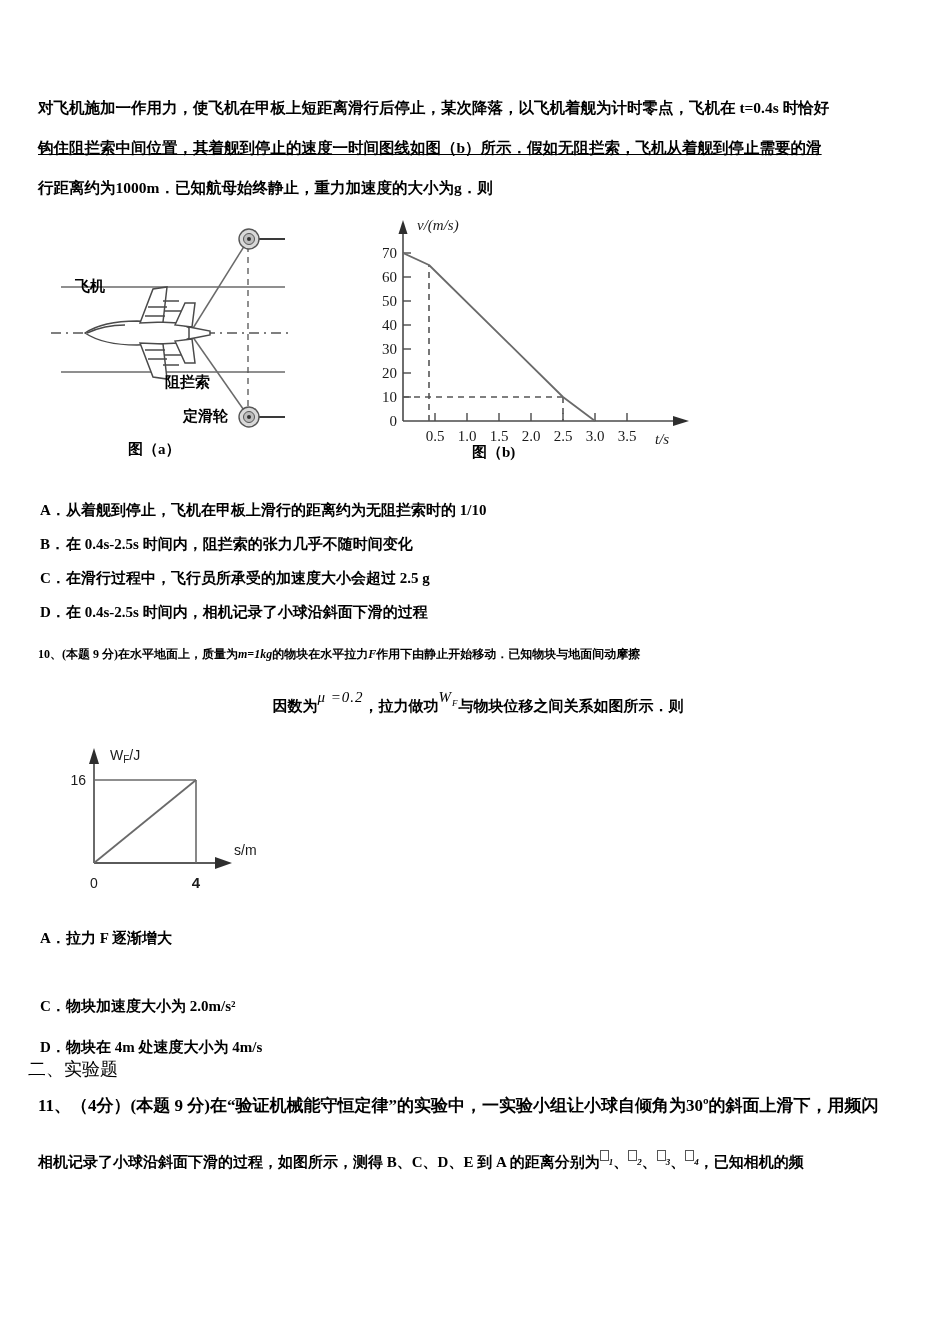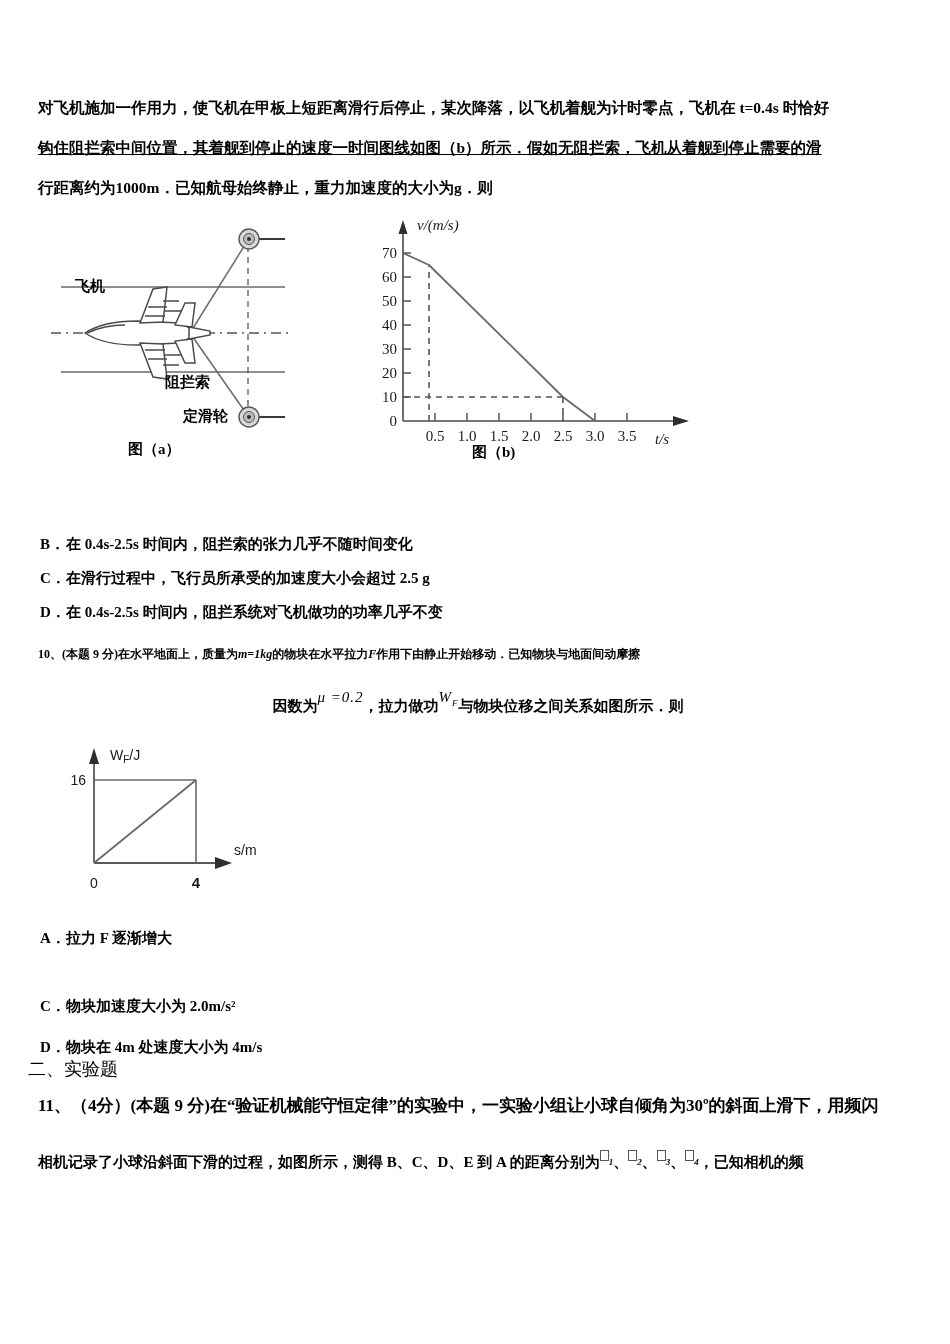--- a/index.html
+++ b/index.html
@@ -245,28 +245,31 @@
         <text x="240" y="233">3.0</text>
         <text x="272" y="233">3.5</text>
       </g>
 
       <text x="62" y="22" font-family="Liberation Serif, serif" font-style="italic" font-size="15" fill="#1a1a1a">v/(m/s)</text>
       <text x="300" y="236" font-family="Liberation Serif, serif" font-style="italic" font-size="15" fill="#1a1a1a">t/s</text>
     </svg>
   </div>
   <div class="cap" style="left:472px; top:443px;">图（b)</div>
 
+  <div class="opt" style="top:495px;">
+    <span class="lbl">A．</span><span>从着舰到停止，飞机在甲板上滑行的距离约为无阻拦索时的 1/10</span>
+  </div>
   <div class="opt" style="top:529px;">
     <span class="lbl">B．</span><span>在 0.4s-2.5s 时间内，阻拦索的张力几乎不随时间变化</span>
   </div>
   <div class="opt" style="top:563px;">
     <span class="lbl">C．</span><span>在滑行过程中，飞行员所承受的加速度大小会超过 2.5 g</span>
   </div>
   <div class="opt" style="top:597px;">
-    <span class="lbl">D．</span><span>在 0.4s-2.5s 时间内，阻拦系统对飞机做功的功率几乎不变</span>
+    <span class="lbl">D．</span><span>在 0.4s-2.5s 时间内，相机记录了小球沿斜面下滑的过程</span>
   </div>
 
   <div class="body-text" style="top:634px; font-size:12px;">
     <span>10、</span><span>(本题 9 分)</span><span>在水平地面上，质量为</span><span class="italic">m=1kg</span><span>的物块在水平拉力</span><span class="italic">F</span><span>作用下由静止开始移动．已知物块与地面间动摩擦</span>
   </div>
 
   <div class="body-text" style="top:686px; font-size:15px;text-align:center;">
     <span>因数为</span><span class="sup-formula">μ =0.2</span><span>，拉力做功</span><span class="sup-formula"><span>W</span><span class="sub-sm">F</span></span><span>与物块位移之间关系如图所示．则</span>
   </div>
 

